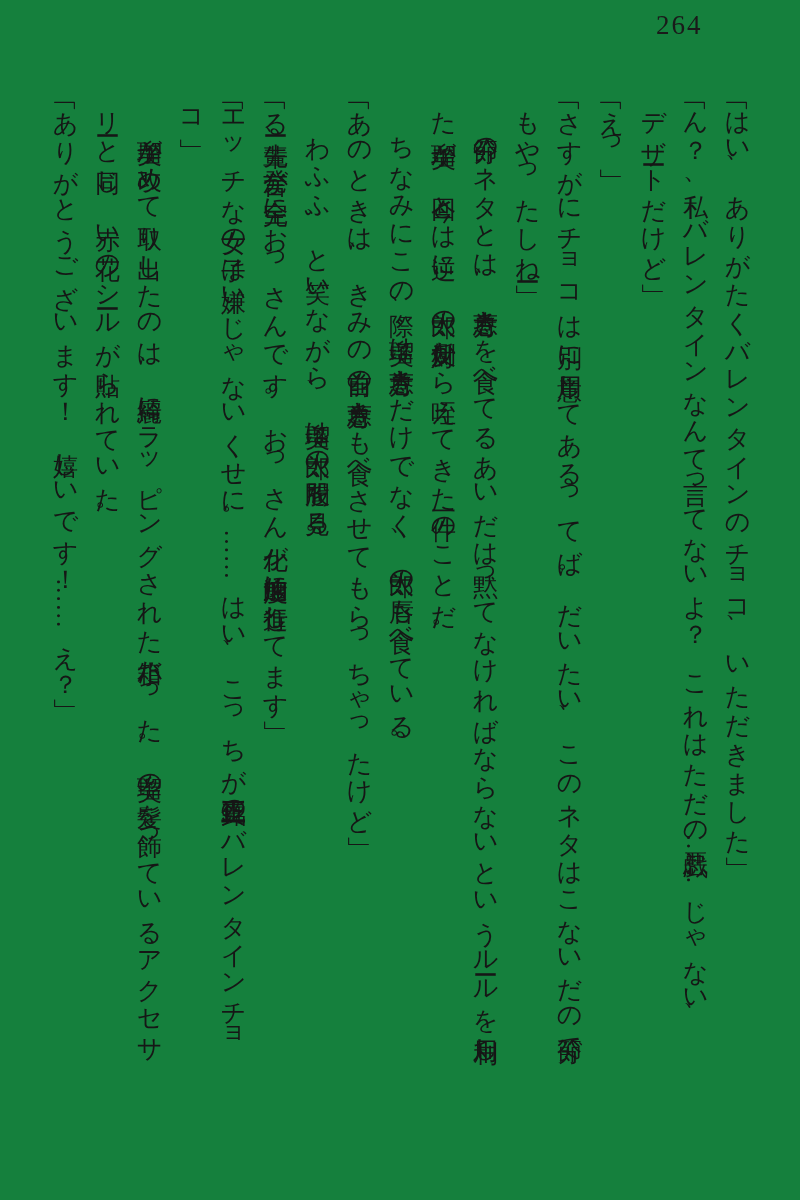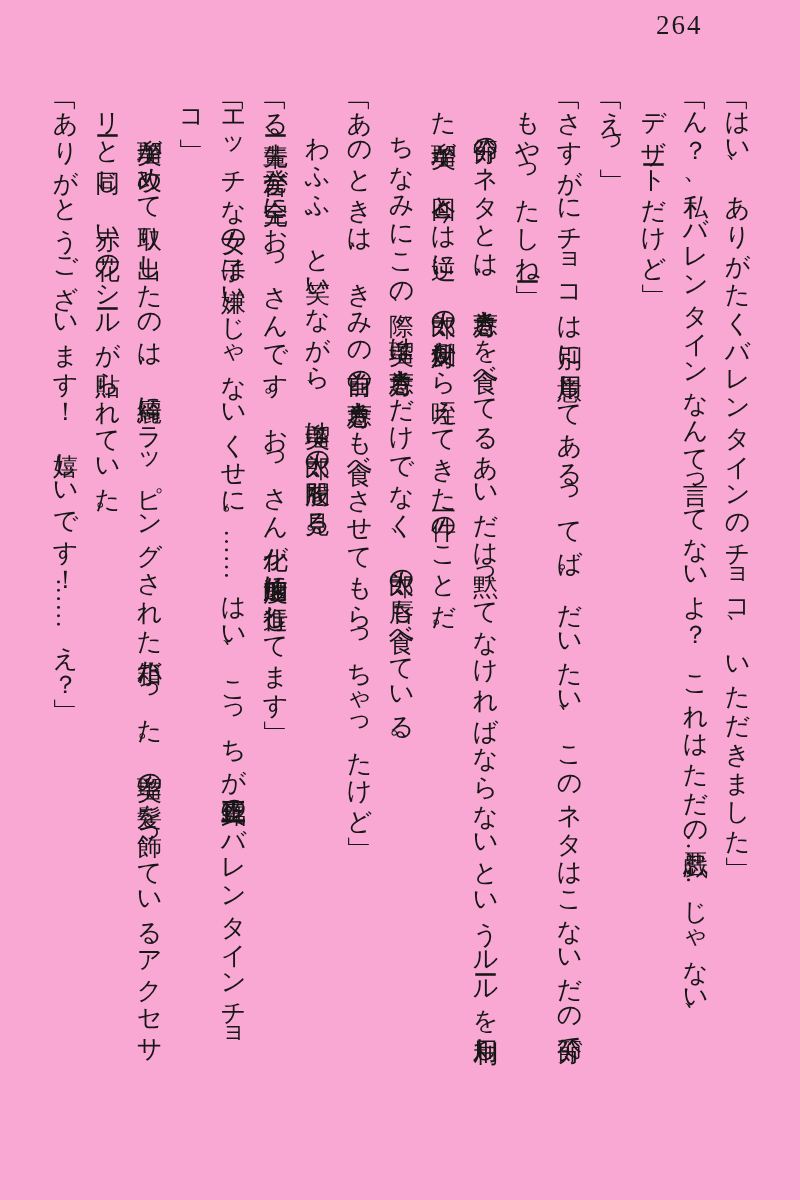--- a/index.html
+++ b/index.html
@@ -8,21 +8,21 @@
   }
   body {
     width: 800px;
     height: 1200px;
     background: #f6f6f4;
   }
   .page {
     position: relative;
     width: 800px;
     height: 1200px;
-    background: #f9a8d4;
+    background: #15803d;
     color: #141414;
     font-family: "Liberation Serif", "DejaVu Serif", serif;
     overflow: hidden;
   }
   .page-number {
     position: absolute;
     top: 10px;
     left: 656px;
     font-size: 27px;
     letter-spacing: 2px;

